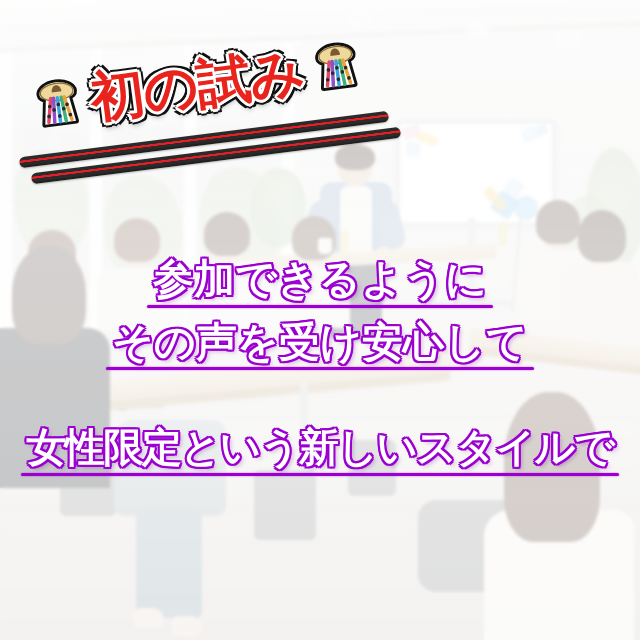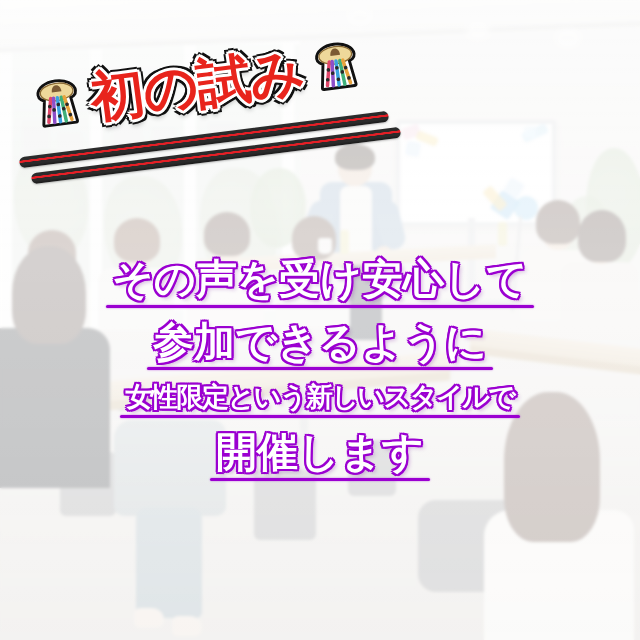--- a/index.html
+++ b/index.html
@@ -217,21 +217,21 @@
         1.8px -1.8px 0 #9b00d1,-1.8px -1.8px 0 #9b00d1,
         3px 3px 4px rgba(110,0,150,.30);
      margin-bottom:14px;
   }
   .msg-line::after{content:"";position:absolute;left:0;right:0;bottom:-1px;
      height:3px;background:#9b00d1;border-radius:2px;
      box-shadow:0 0 2px rgba(155,0,209,.6);}
   .ml-1{font-size:41px;}
   .ml-2{font-size:41px;}
   .ml-3{font-size:41px;}
-  .ml-4{font-size:27px;letter-spacing:-1.5px;}
+  .ml-4{font-size:40px;letter-spacing:-1.5px;margin-top:44px;}
   .ml-5{font-size:41px;}
 </style>
 </head>
 <body>
 
 <div class="poster">
 
   <div class="photo">
 
     <div class="wall"></div>
@@ -429,19 +429,18 @@
           <circle cx="32" cy="45" r="1.9"></circle>
             <circle cx="37" cy="38" r="1.9"></circle>
           <circle cx="41" cy="34" r="1.9"></circle>
             <circle cx="43" cy="45" r="1.9"></circle>
         </g>
       </svg>
     </span>
   </div>
 
   <div class="message">
+    <div class="msg-line ml-3">参加できるように</div>
     <div class="msg-line ml-2">その声を受け安心して</div>
-    <div class="msg-line ml-3">参加できるように</div>
     <div class="msg-line ml-4">女性限定という新しいスタイルで</div>
-    <div class="msg-line ml-5">開催します</div>
   </div>
 
 </div>
 
 </body></html>

